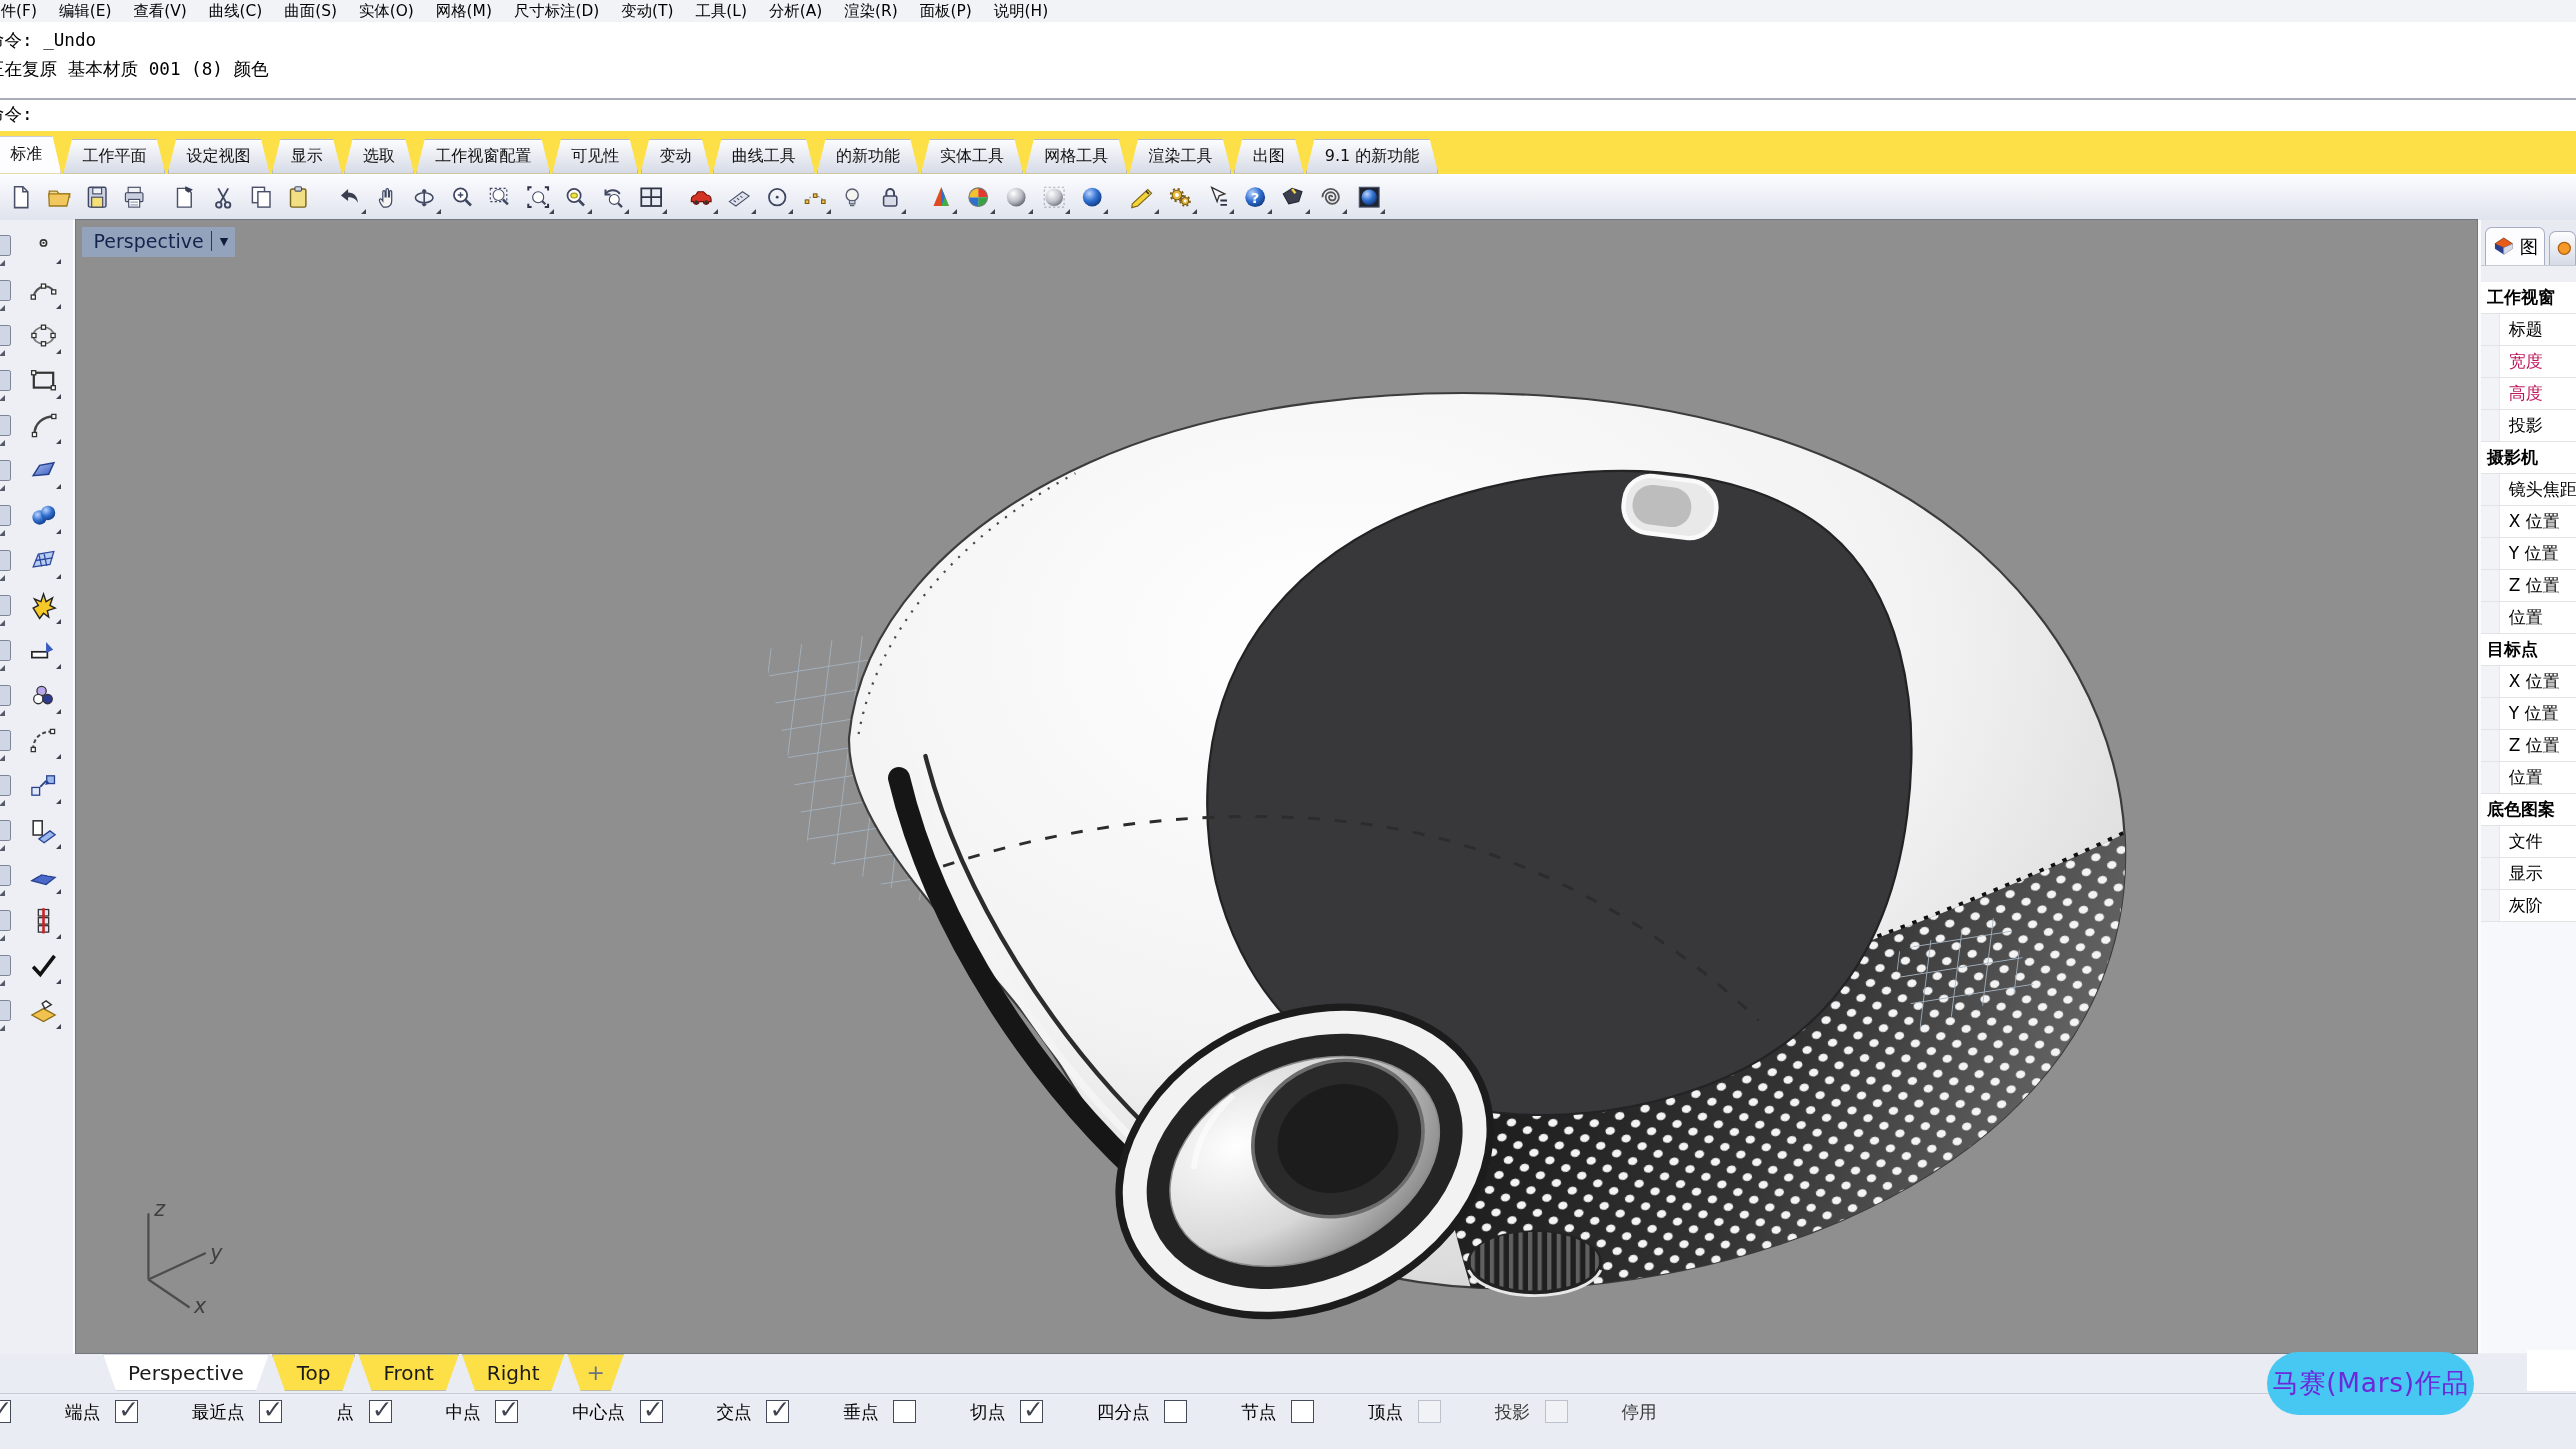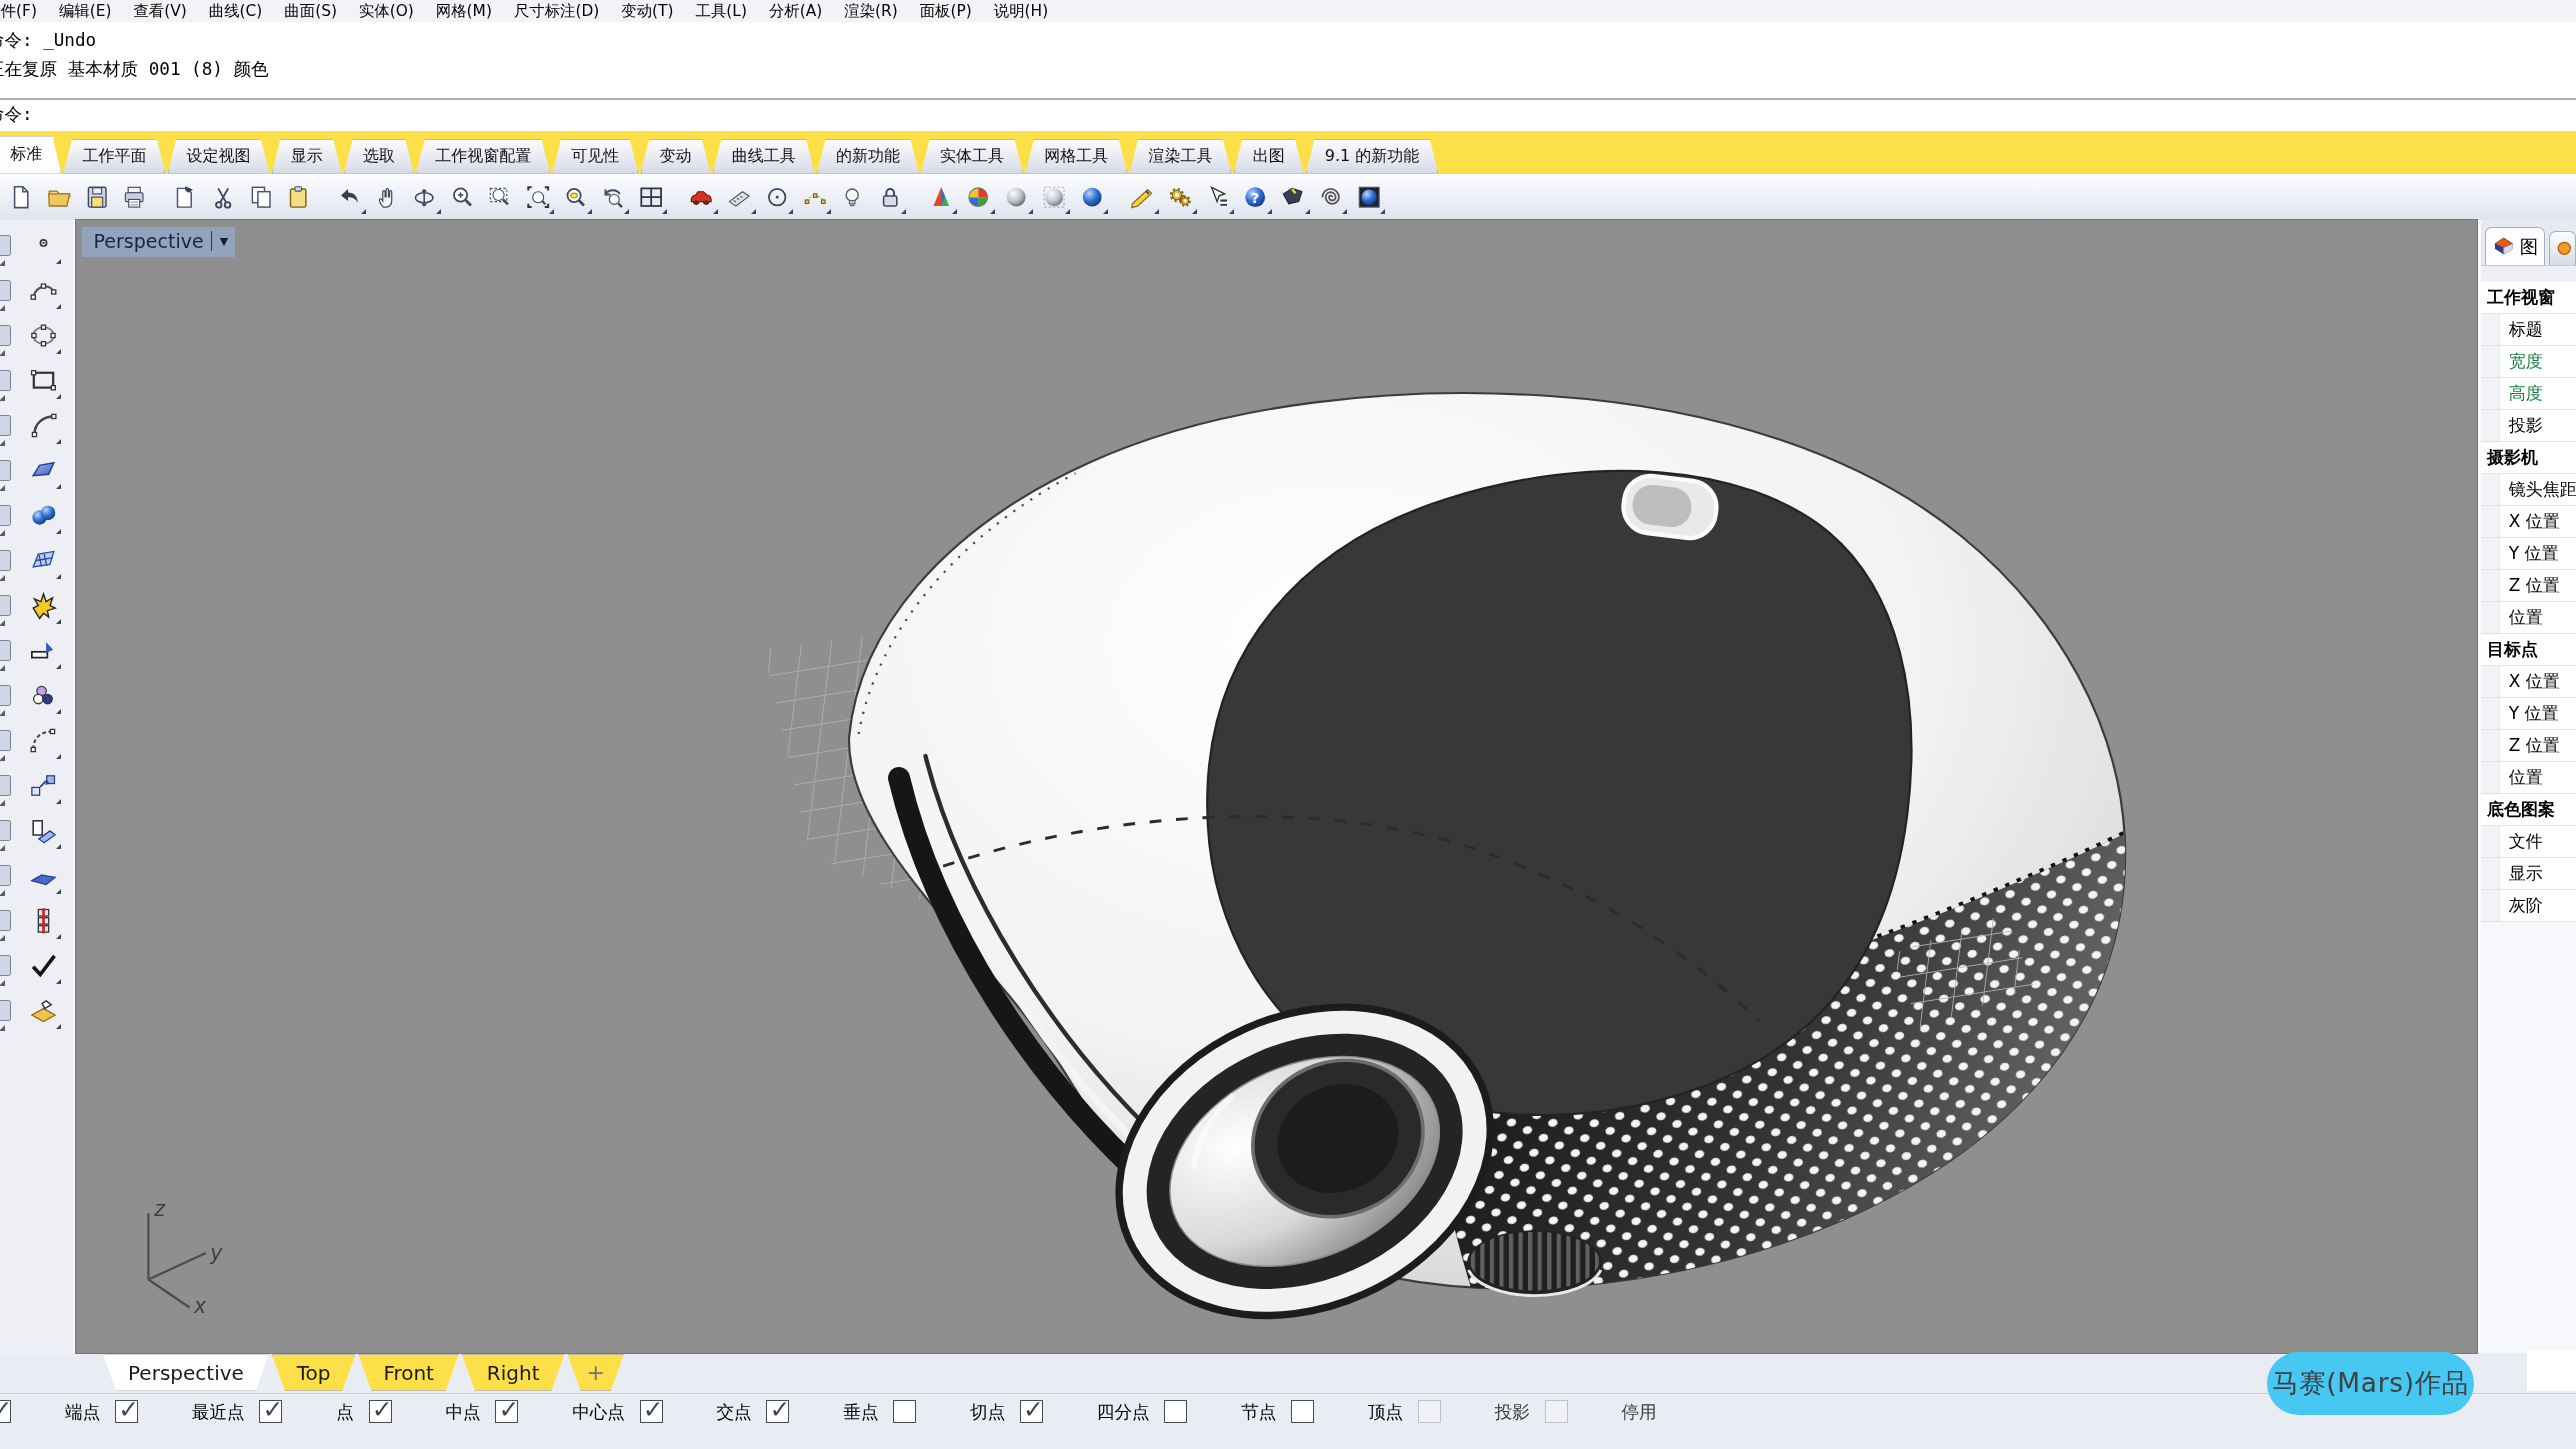--- a/index.html
+++ b/index.html
@@ -74,21 +74,21 @@
              border:0.7px solid #a7aec2; border-bottom:none; border-radius:6.6px 6.6px 0 0;
              display:flex; align-items:center; padding-left:4.4px; cursor:pointer; }
   .rp-tab2 svg { width:20.6px; height:20.6px; flex:0 0 auto; }
   .rp-body { background:#ffffff;margin-top:16px; }
   .rp-row { height:32px; display:flex; align-items:center; border-bottom:0.7px solid #e3e3e6;
             font-size:17px; color:#000; white-space:nowrap; width:191px; overflow:hidden; }
   .rp-row .gut { width:19px; align-self:stretch; background:#f2f3f6; border-right:0.7px solid #e8e8ec; flex:0 0 auto; }
   .rp-row.section { font-weight:bold; }
   .rp-row.section .lbl { padding-left:5.9px; }
   .rp-row .lbl { padding-left:8.8px; }
-  .rp-row.muted .lbl { color:#15803d; }
+  .rp-row.muted .lbl { color:#be185d; }
   .rp-rest { flex:1; background:#f7f8fb; }
 
   
   .vtabs { position:absolute; top:1354px; left:0; right:0; height:40px; background:#e9ecf2;
            border-bottom:1.5px solid #c6cbd7; display:flex; align-items:flex-start; padding-left:103px; }
   .vtab { height:37px; display:flex; align-items:center; justify-content:center; padding:0 25px;
           font-size:20px; color:#1a1a1a; background:#fde047; margin-right:2.9px;
           clip-path:polygon(0 0, 100% 0, calc(100% - 13.2px) 100%, 13.2px 100%);
           box-shadow:inset 0 0 0 0.7px #aab2c4; cursor:pointer; white-space:nowrap; }
   .vtab.active { background:#ffffff; box-shadow:inset 0 0 0 0.7px #c4cad8; }
@@ -101,21 +101,21 @@
   .osnap:first-child { margin-left:-11.8px; }
   .cbx { position:relative; width:23px; height:23px; background:#ffffff; border:1.5px solid #454a58; margin-right:5.9px; }
   .cbx.checked::after { content:"✓"; position:absolute; left:2.2px; top:-5.9px; font-size:25px; color:#3f4450; }
   .osnap.disabled .cbx { border-color:#bcc1cc; background:#f1f2f5; }
   .osnap .lbl { font-size:17.6px; color:#000; white-space:nowrap;margin-left:48px; }
   .osnap.disabled .lbl { color:#3a3a3a; }
 
   
   .corner-white { position:absolute; left:2527px; top:1350px; width:49px; height:41px; background:#ffffff; }
   .watermark { position:absolute; left:2267px; top:1352px; width:207px; height:63px; border-radius:34px;
-               display:flex; align-items:center; justify-content:center; color:#404040; font-size:26.4px;
+               display:flex; align-items:center; justify-content:center; color:#6d28d9; font-size:26.4px;
                letter-spacing:0.7px; z-index:6; white-space:nowrap; }
 </style>
 </head>
 <body>
 
 <svg width="0" height="0" style="position:absolute">
   <defs>
     <radialGradient id="gsph" cx="35%" cy="30%" r="75%">
       <stop offset="0%" stop-color="#ffffff"></stop>
         <stop offset="60%" stop-color="#b9bcc4"></stop>

